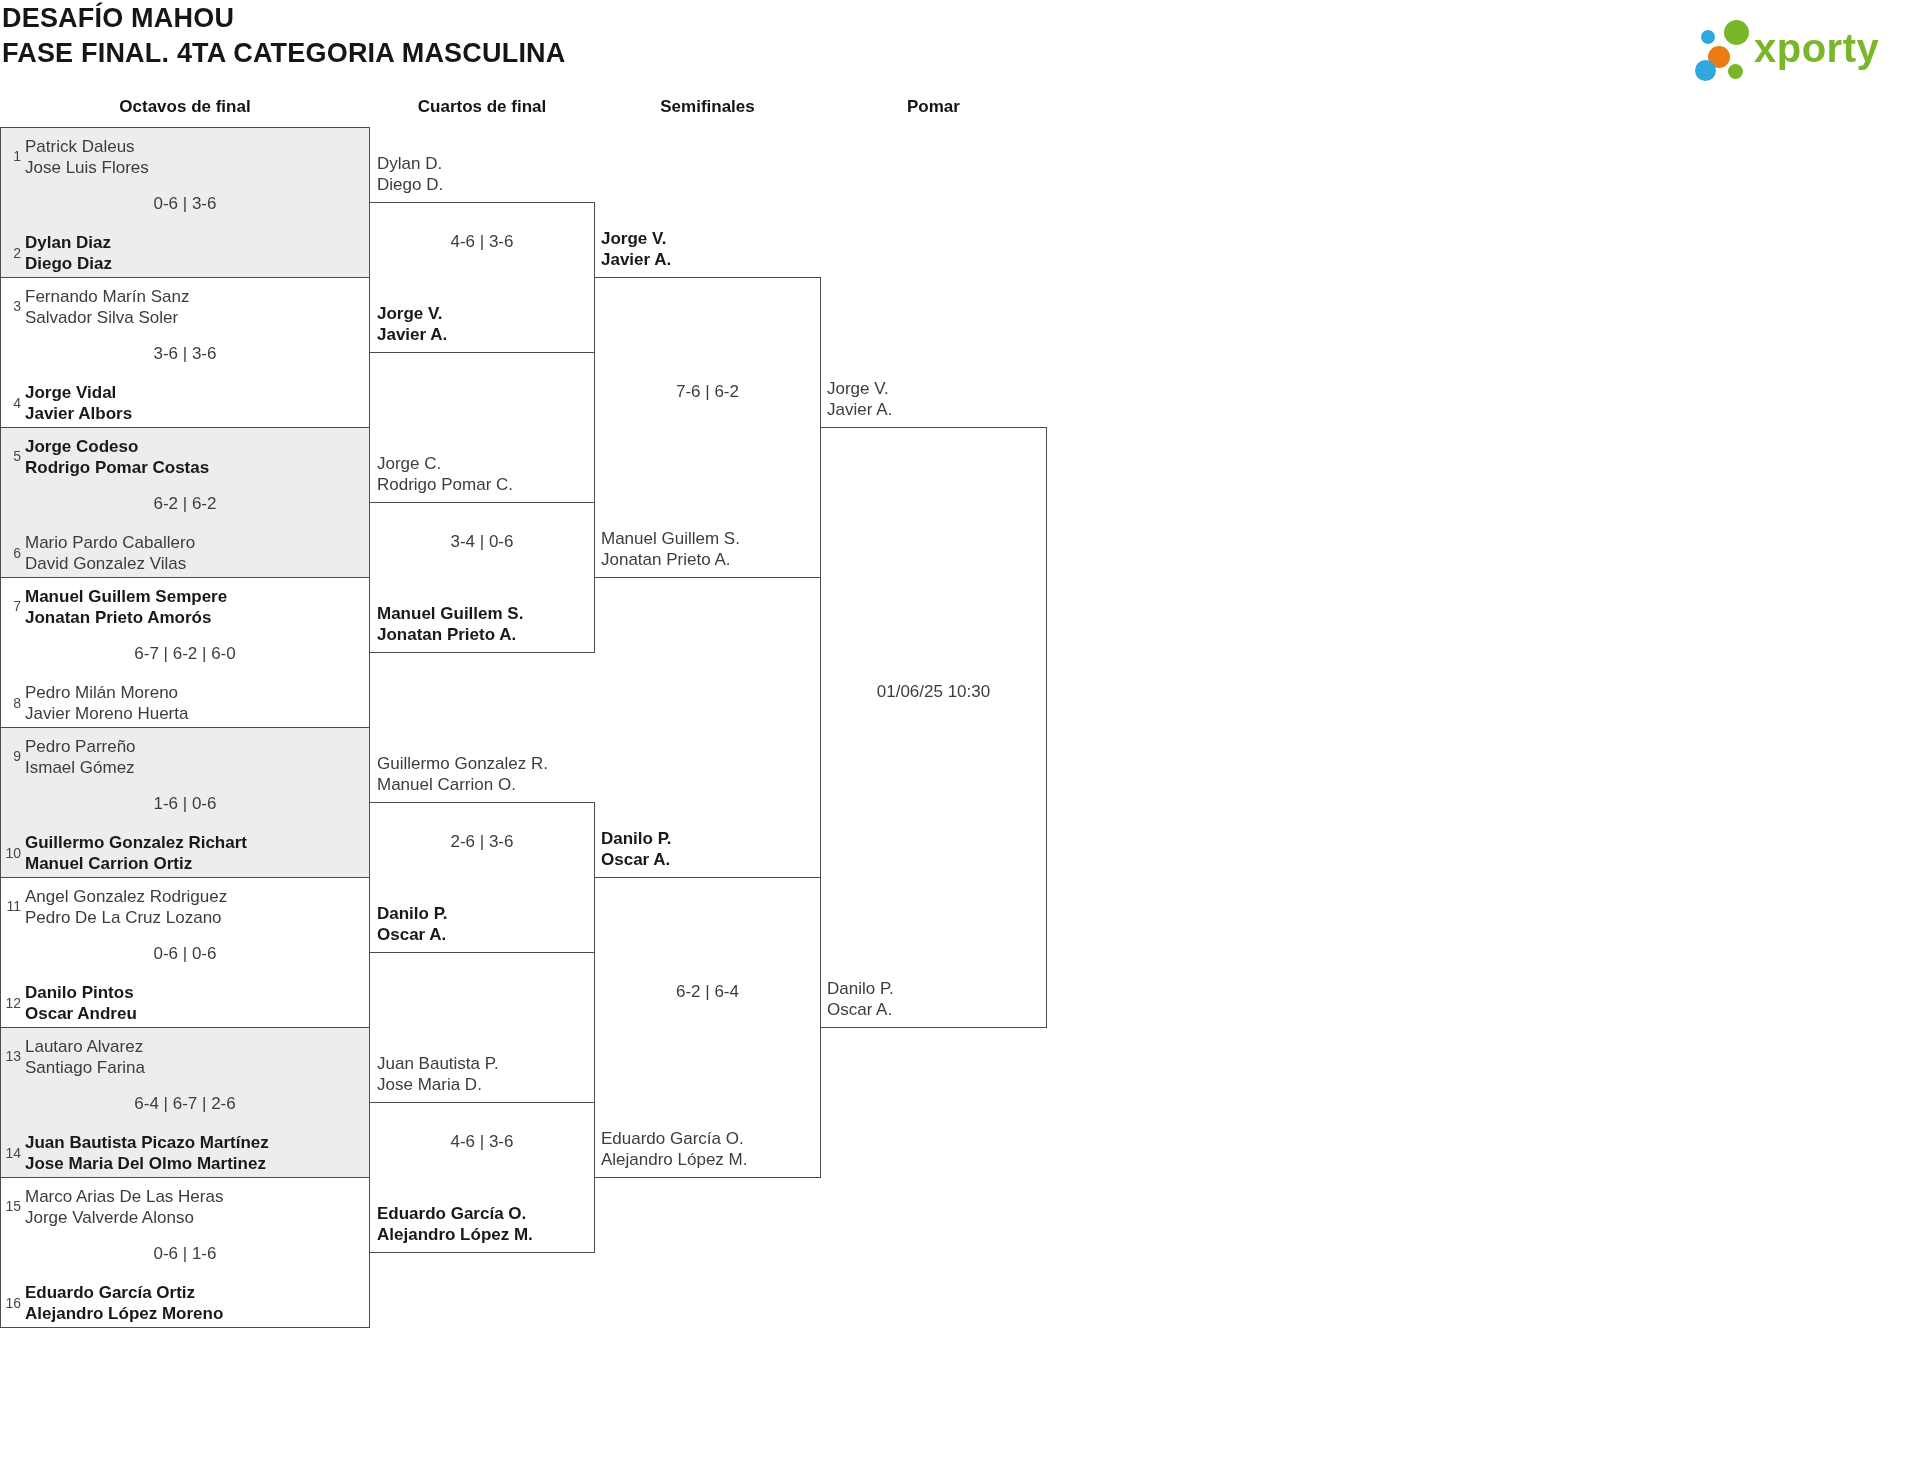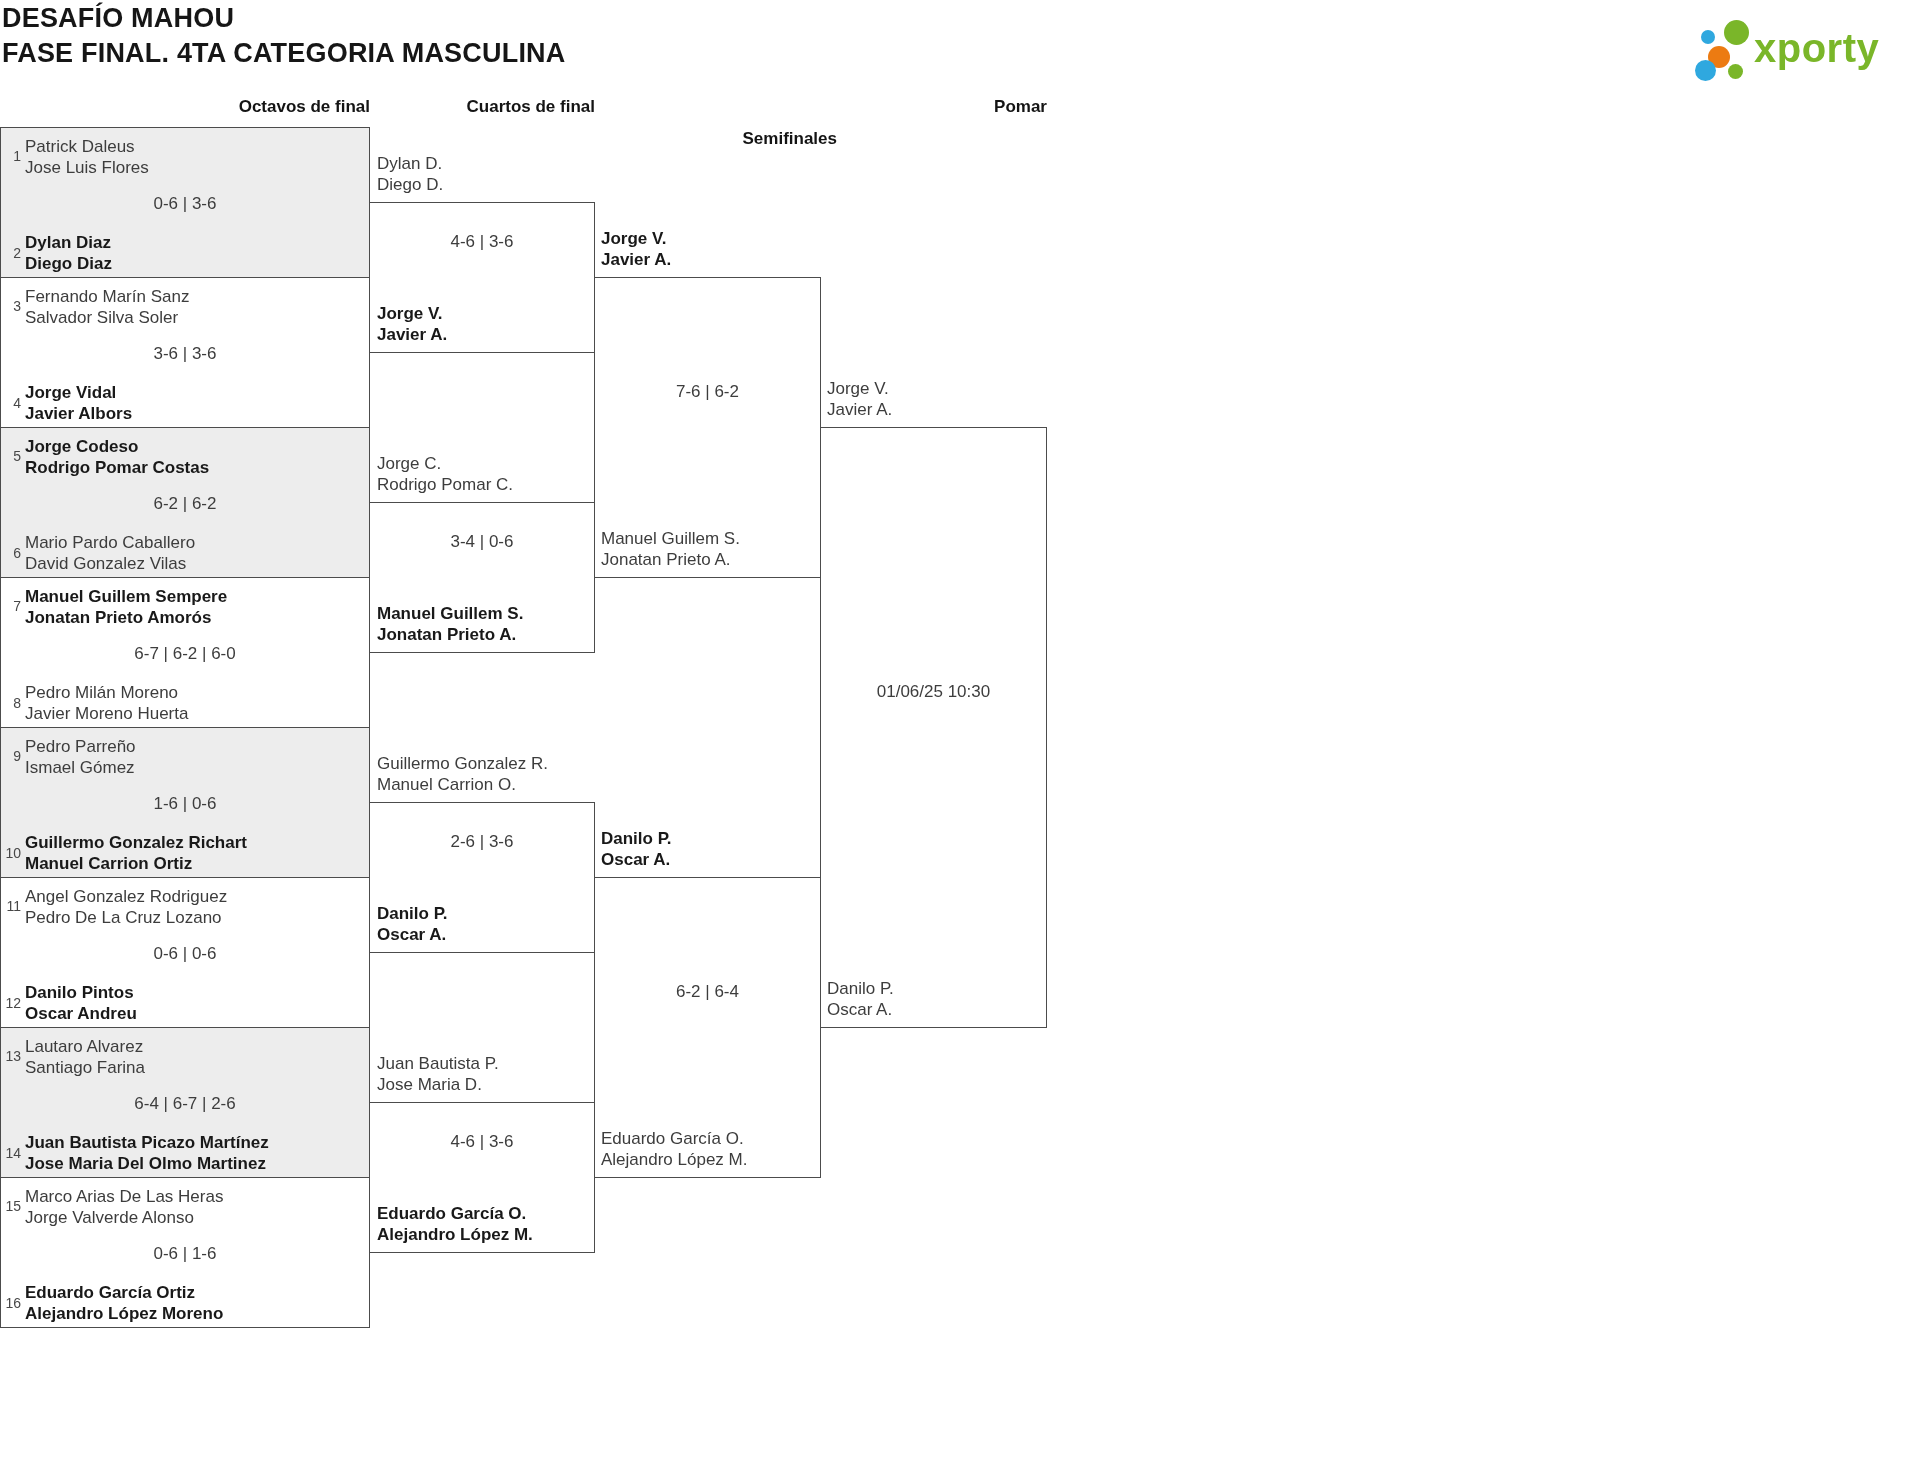--- a/index.html
+++ b/index.html
@@ -2,25 +2,25 @@
 <html><head>
 <meta charset="utf-8">
 <style>
   html,body{margin:0;padding:0;background:#fff;}
   .stage{position:relative;width:1920px;height:1459px;background:#ffffff;
          font-family:"Liberation Sans",sans-serif;color:#3d3d3d;overflow:hidden;}
 
   .title{position:absolute;left:2px;top:1px;font-size:27px;line-height:35px;
          font-weight:700;color:#161616;letter-spacing:.2px;}
 
-  .hdr{position:absolute;top:97px;height:20px;line-height:20px;text-align:right;
+  .hdr{position:absolute;top:97px;height:20px;line-height:20px;text-align:center;
        font-size:17px;font-weight:600;color:#141414;}
   .hdr.h-oct{left:0;width:370px;}
   .hdr.h-cua{left:369px;width:226px;}
-  .hdr.h-sem{left:610px;width:227px;margin-top:32px;}
+  .hdr.h-sem{left:594px;width:227px;}
   .hdr.h-fin{left:820px;width:227px;}
 
   
   .obox{position:absolute;left:0;width:370px;height:151px;box-sizing:border-box;
         border:1px solid #4c4c4c;background:#ffffff;}
   .obox.gray{background:#ededed;}
   .seed{position:absolute;left:3px;width:17px;text-align:right;
         font-size:14px;line-height:18px;color:#474747;}
   .seed.sa{top:19px;}
   .seed.sb{top:116px;}

